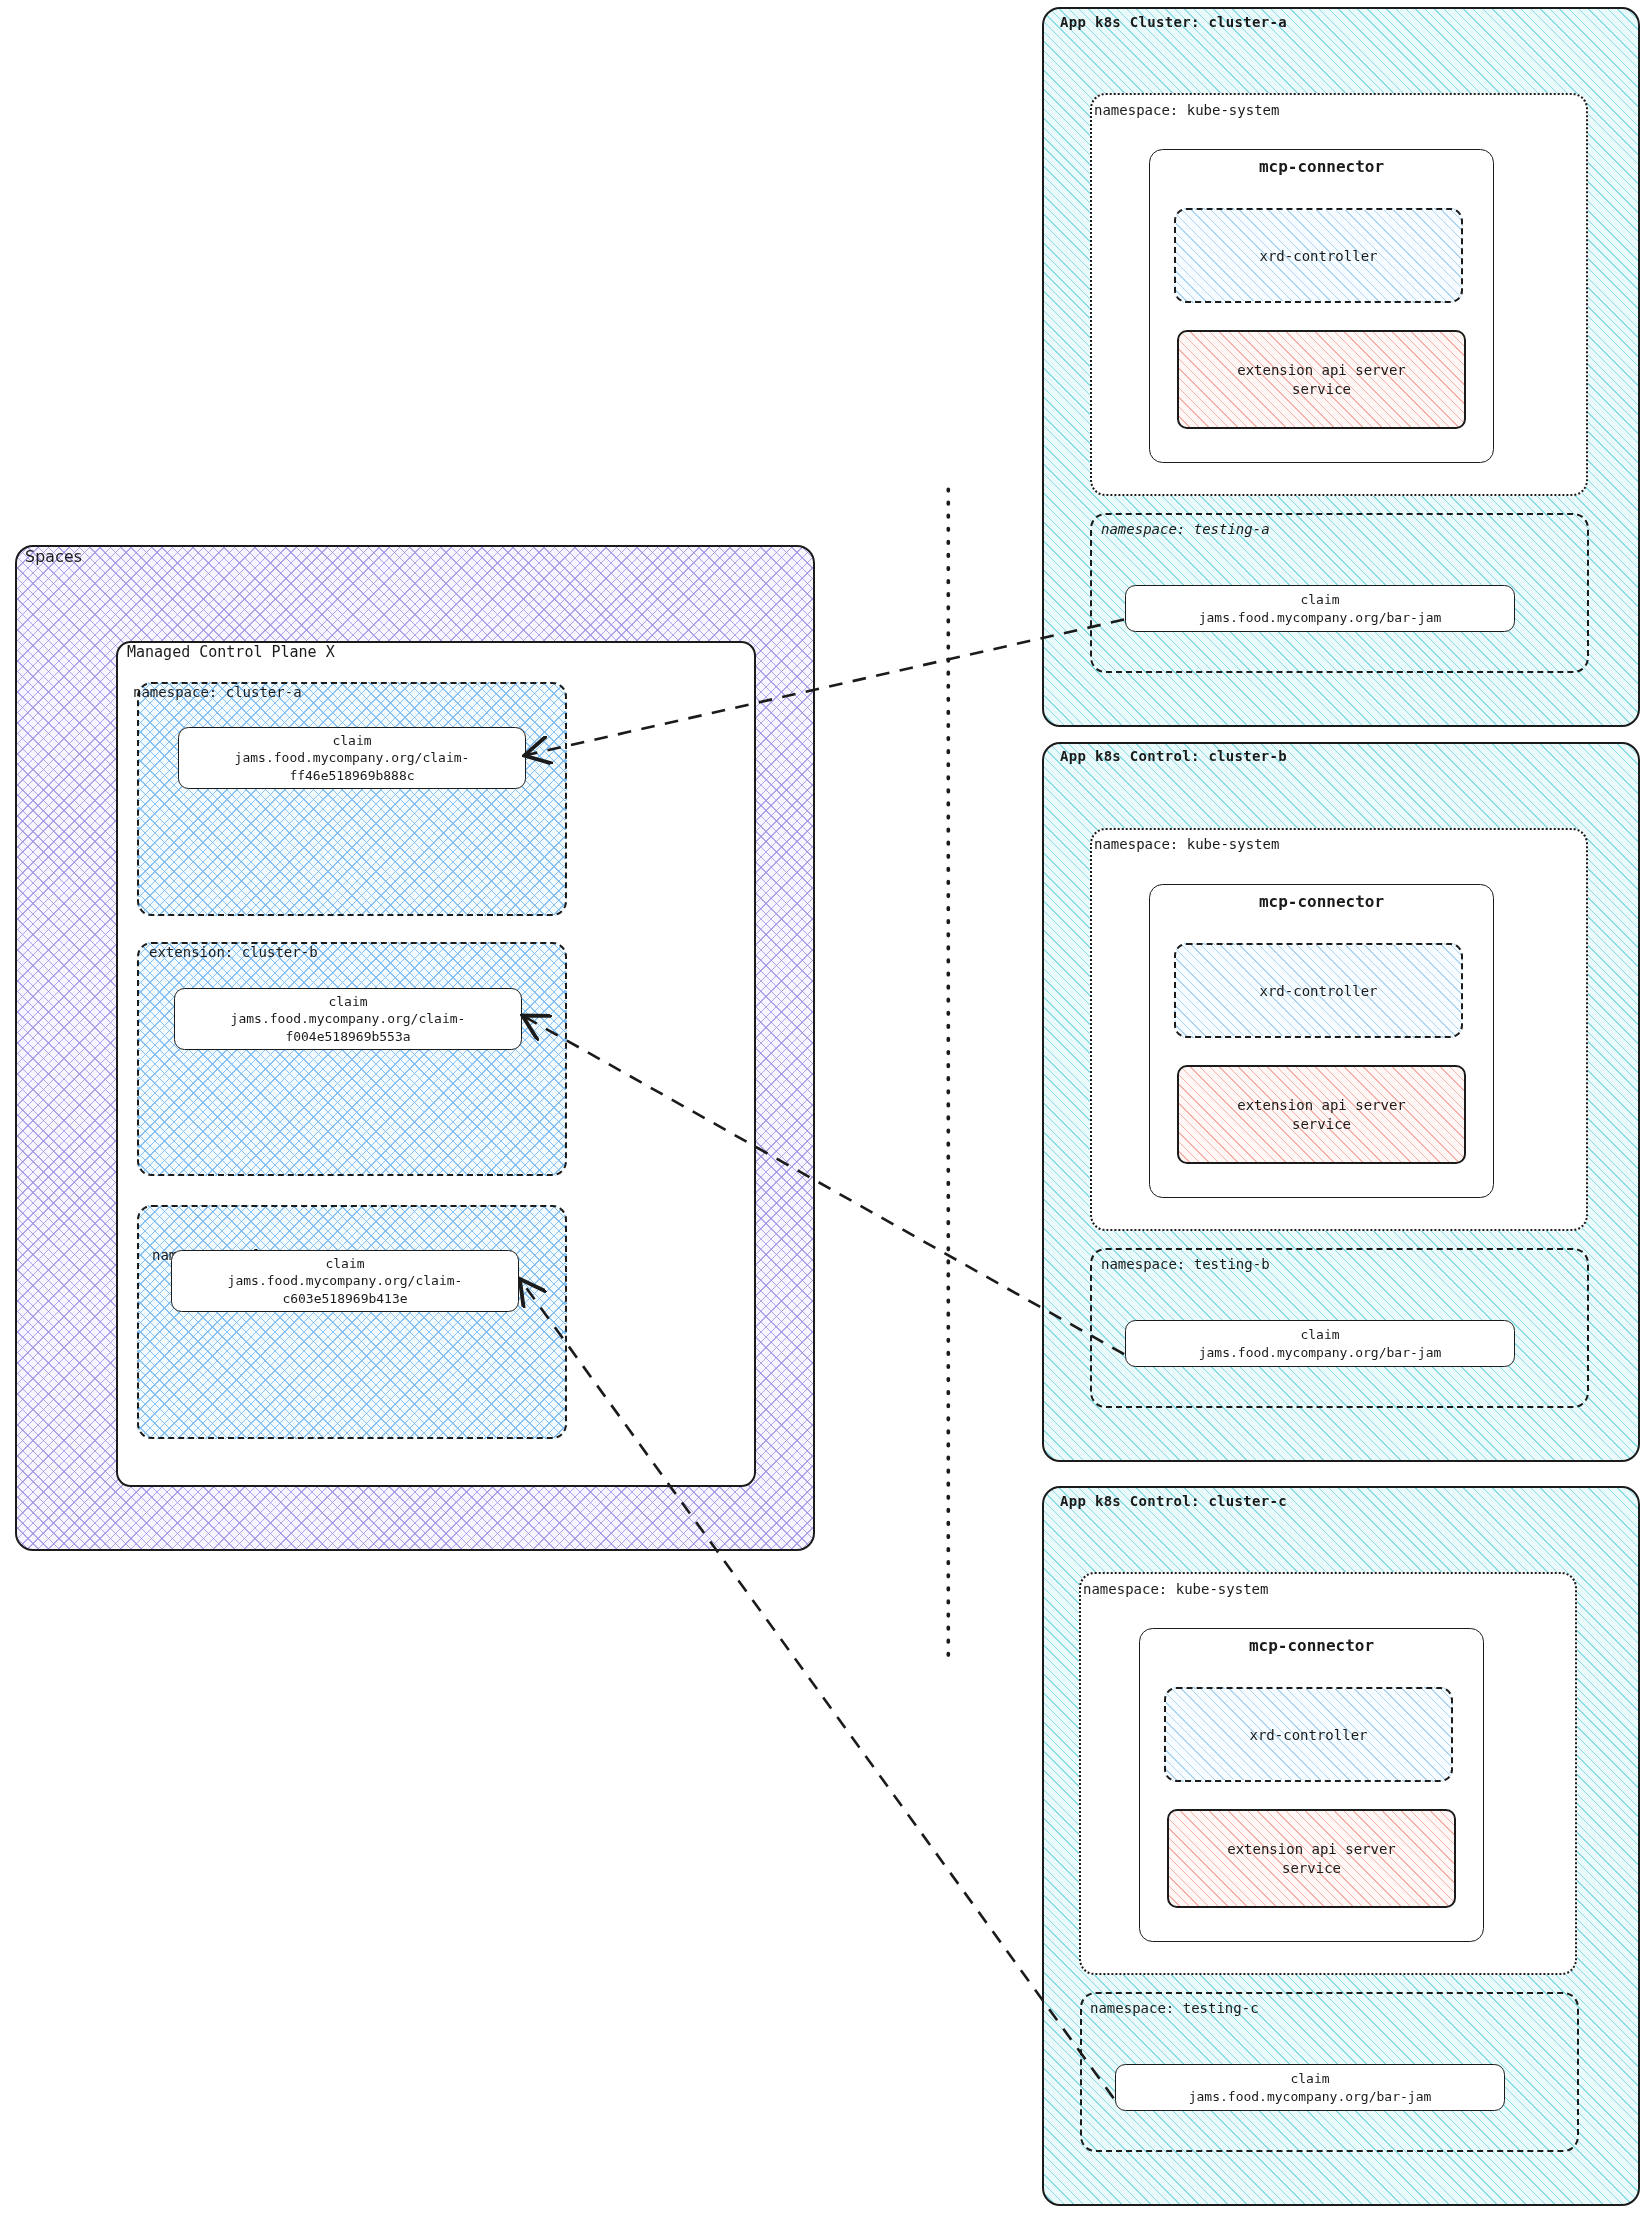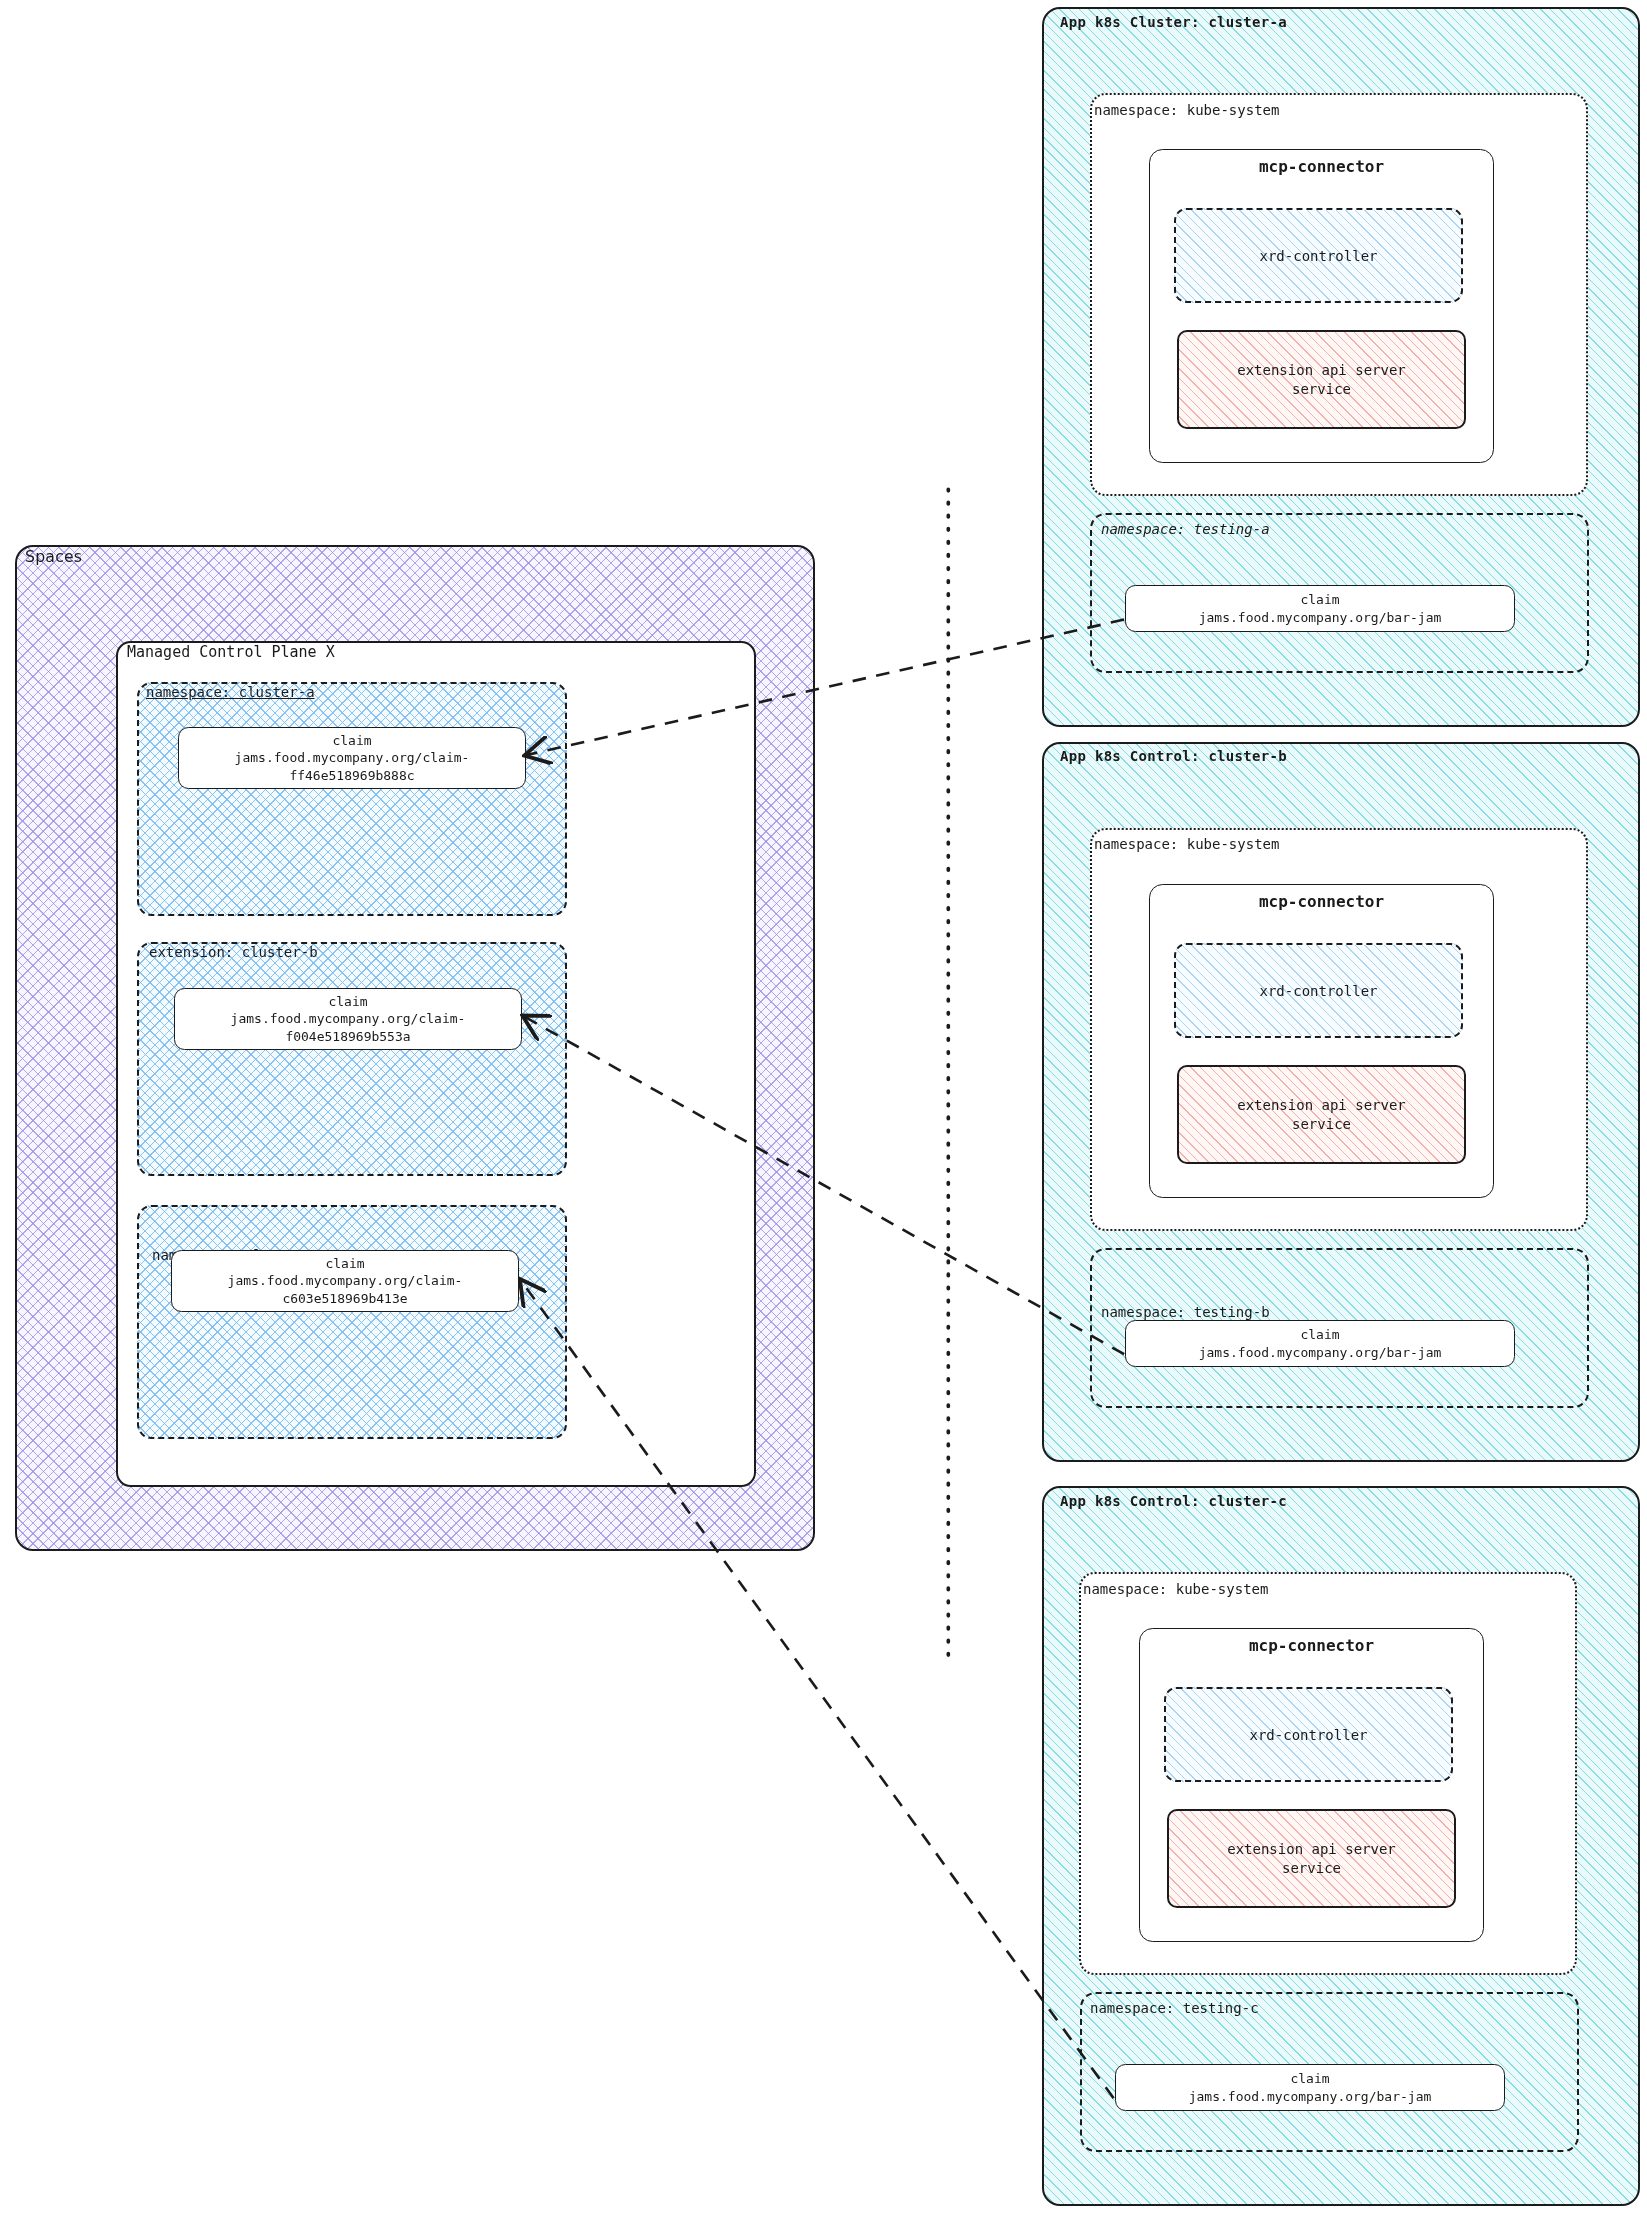--- a/index.html
+++ b/index.html
@@ -167,21 +167,21 @@
 
   <div class="box spaces-box" style="left:14.7px; top:545px; width:800px; height:1006px;">
   </div>
   <div class="lbl spaces-label" style="left:25px; top:547px;">Spaces</div>
 
   <div class="box mcp-box" style="left:116px; top:641px; width:640px; height:846px;">
   </div>
   <div class="lbl mcp-label" style="left:127px; top:643px;">Managed Control Plane X</div>
 
   <div class="box ns-cross" style="left:137px; top:682px; width:430px; height:234px;"></div>
-  <div class="lbl ns-label" style="left:146px; top:684px;text-decoration:underline;">namespace: cluster-a</div>
+  <div class="lbl ns-label" style="left:133px; top:684px;">namespace: cluster-a</div>
   <div class="box claim-card" style="left:178px; top:727px; width:348px; height:62px;">
     <span class="kind">claim</span>
     <span class="ref">jams.food.mycompany.org/claim-<br>ff46e518969b888c</span>
   </div>
 
   <div class="box ns-cross" style="left:137px; top:942px; width:430px; height:234px;"></div>
   <div class="lbl ns-label" style="left:149px; top:944px;">extension: cluster-b</div>
   <div class="box claim-card" style="left:174px; top:988px; width:348px; height:62px;">
     <span class="kind">claim</span>
     <span class="ref">jams.food.mycompany.org/claim-<br>f004e518969b553a</span>
@@ -231,21 +231,21 @@
   <div class="box xrd-box" style="left:1174px; top:943px; width:289px; height:95px;">xrd-controller</div>
 
   <div class="box ext-box" style="left:1177px; top:1065px; width:289px; height:99px;">
       <div>
         <div>extension api server</div>
         <div>service</div>
       </div>
     </div>
 
   <div class="box ns-dashed" style="left:1090px; top:1248px; width:499px; height:160px;"></div>
-  <div class="lbl ns-label" style="left:1101px; top:1256px;margin-top:48px;">namespace: testing-b</div>
+  <div class="lbl ns-label" style="left:1101px; top:1256px;">namespace: testing-b</div>
   <div class="box claim-card" style="left:1125px; top:1320px; width:390px; height:47px;">
     <span class="kind">claim</span>
     <span class="ref">jams.food.mycompany.org/bar-jam</span>
   </div>
 
   <div class="box cluster-box" style="left:1042px; top:1486px; width:598px; height:720px;"></div>
   <div class="lbl cluster-label" style="left:1060px; top:1493px;">App k8s Control: cluster-c</div>
 
   <div class="box ns-dotted" style="left:1079px; top:1572px; width:498px; height:403px;"></div>
   <div class="lbl ns-label" style="left:1083px; top:1581px;">namespace: kube-system</div>

